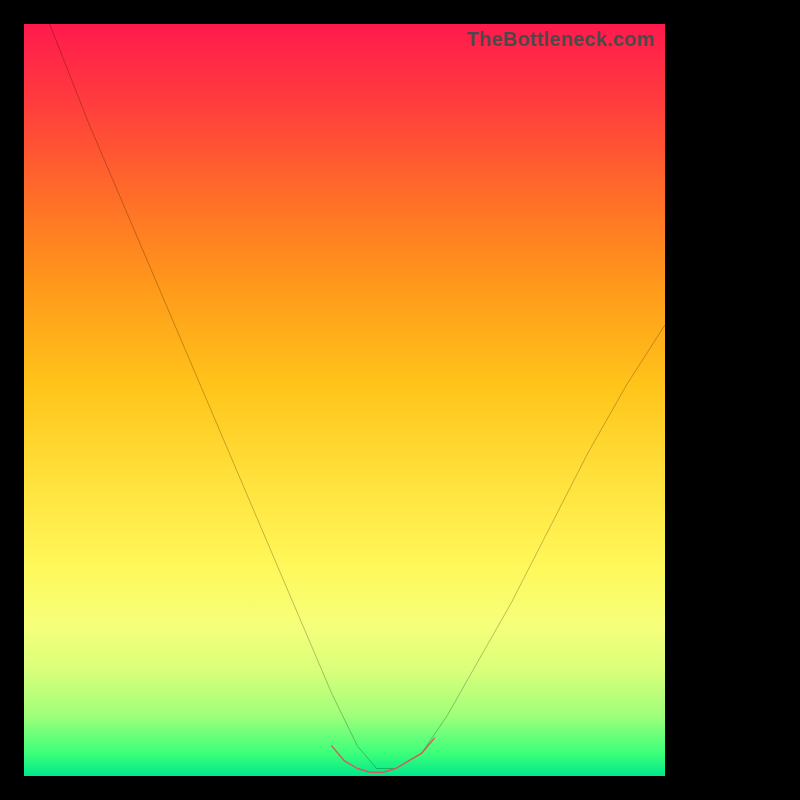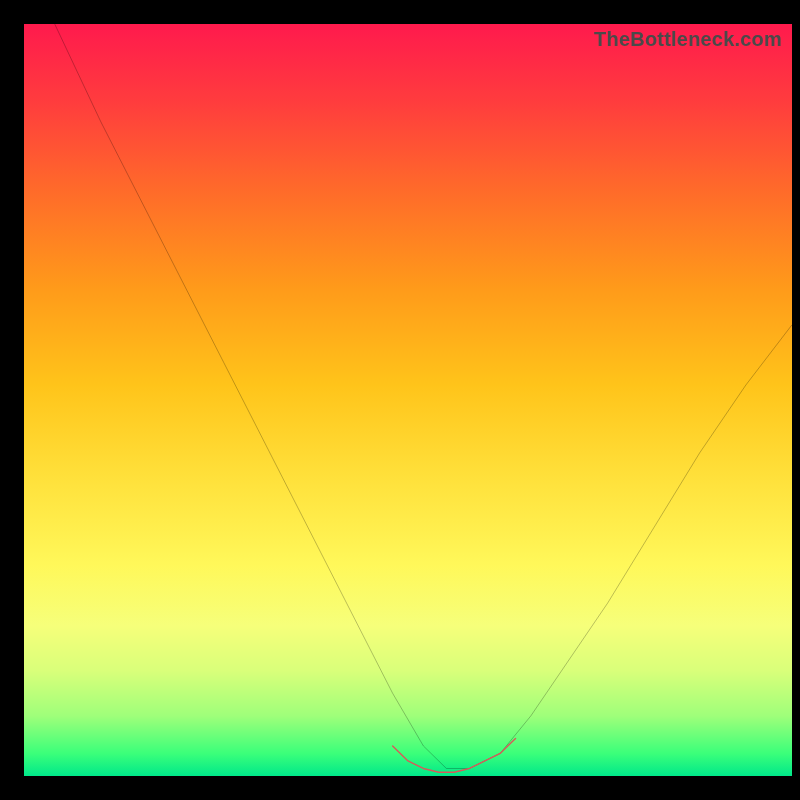--- a/index.html
+++ b/index.html
@@ -7,21 +7,21 @@
   .frame {
     width: 800px;
     height: 800px;
     background: #000;
     position: relative;
   }
   .plot {
     position: absolute;
     left: 24px;
     top: 24px;
-    width: 768px;
+    width: 641px;
     height: 752px;
   }
   .grad {
     width: 100%;
     height: 100%;
     background: linear-gradient(to bottom,
       #ff1a4d 0%,
       #ff3b3e 10%,
       #ff6a2a 22%,
       #ff9a1a 35%,

